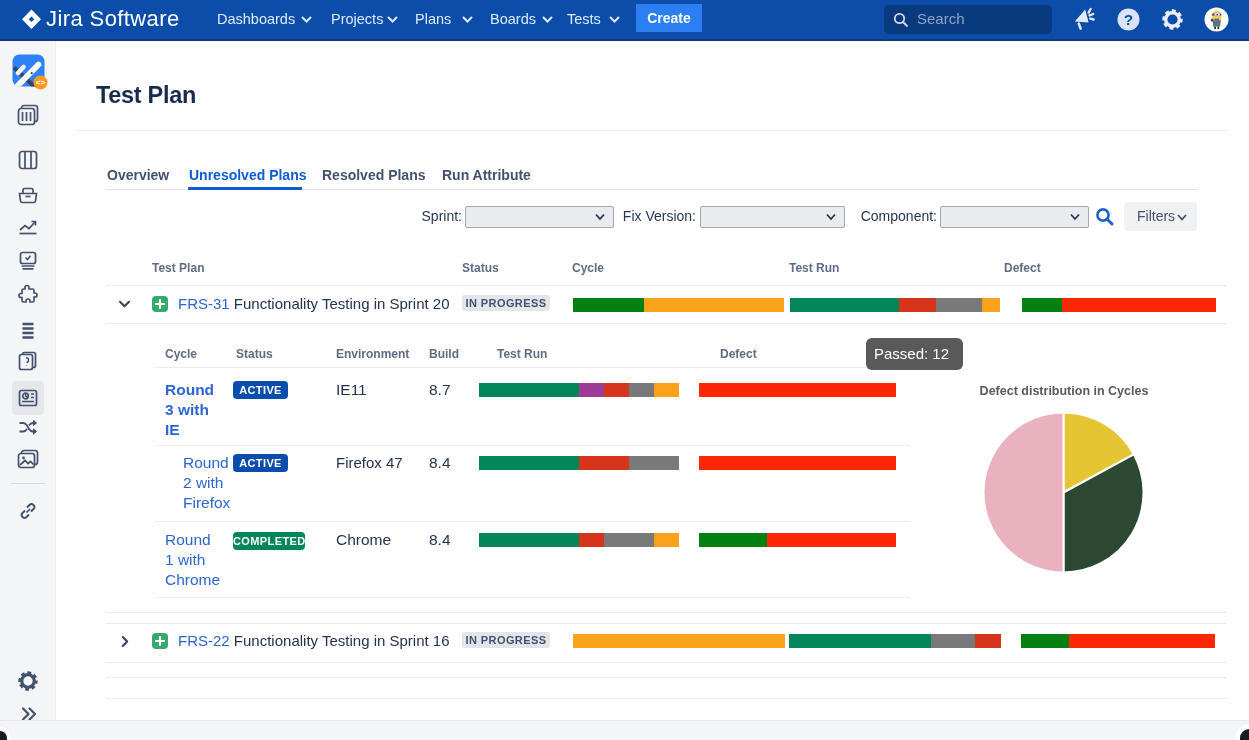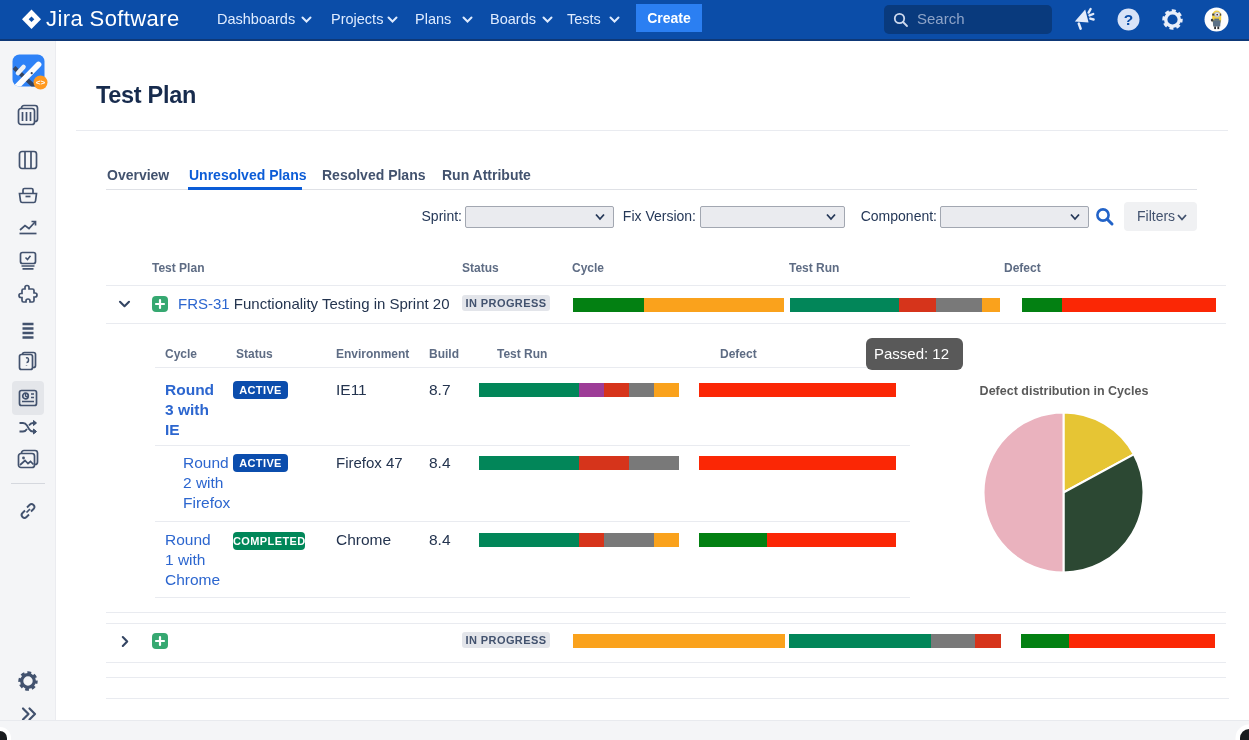--- a/index.html
+++ b/index.html
@@ -362,20 +362,21 @@
   <div class="hr" style="left:106px; top:623px; width:1120px;"></div>
 
   
   <svg class="abs" style="left:121px;top:635px" width="8" height="13" viewBox="0 0 8 13">
       <path d="M1.8 2 L6.2 6.5 L1.8 11" stroke="#344563" stroke-width="2.1" fill="none" stroke-linecap="round" stroke-linejoin="round"></path>
     </svg>
   <svg class="abs" style="left:152px;top:633px" width="16" height="16" viewBox="0 0 16 16">
     <rect width="16" height="16" rx="4" fill="#36a871"></rect>
     <path d="M8 4 L8 12 M4 8 L12 8" stroke="#fff" stroke-width="2.2" stroke-linecap="round"></path>
   </svg>
+  <div class="abs" style="left:178px; top:631.5px; font-size:15px;"><span class="link">FRS-22</span> <span class="dark">Functionality Testing in Sprint 16</span></div>
   <div class="lozenge" style="left:462px; top:632px; width:88px; height:16px; background:#e3e5ea; border-radius:3px; color:#42526e; text-align:center; line-height:16px;">IN PROGRESS</div>
   <div class="bar" style="left:573px; top:634px;"><i style="width:212px;background:#faa21c"></i></div>
   <div class="bar" style="left:789px; top:634px;"><i style="width:142px;background:#028659"></i><i style="width:44px;background:#797979"></i><i style="width:26px;background:#d6341b"></i></div>
   <div class="bar" style="left:1021px; top:634px;"><i style="width:48px;background:#038012"></i><i style="width:146px;background:#fb2705"></i></div>
   <div class="hr" style="left:106px; top:662px; width:1120px;"></div>
   <div class="hr" style="left:106px; top:677px; width:1120px;"></div>
   <div class="hr" style="left:106px; top:698px; width:1123px;"></div>
 
   <div id="footer"></div>
   <div id="cornerR"></div>

